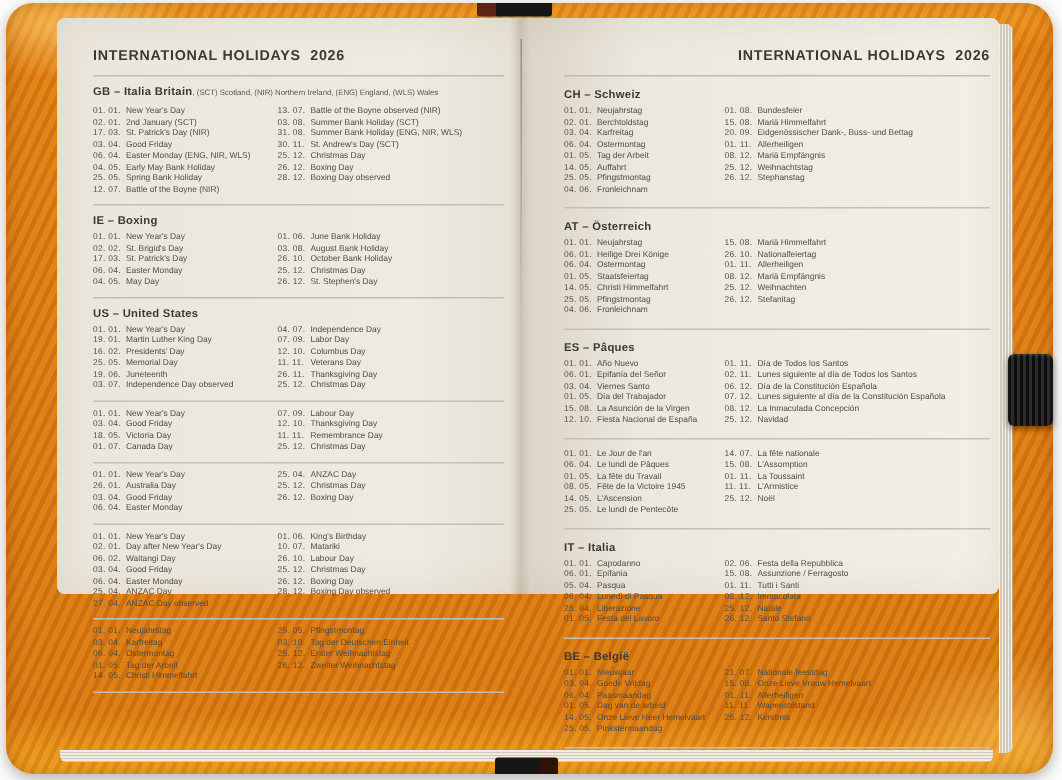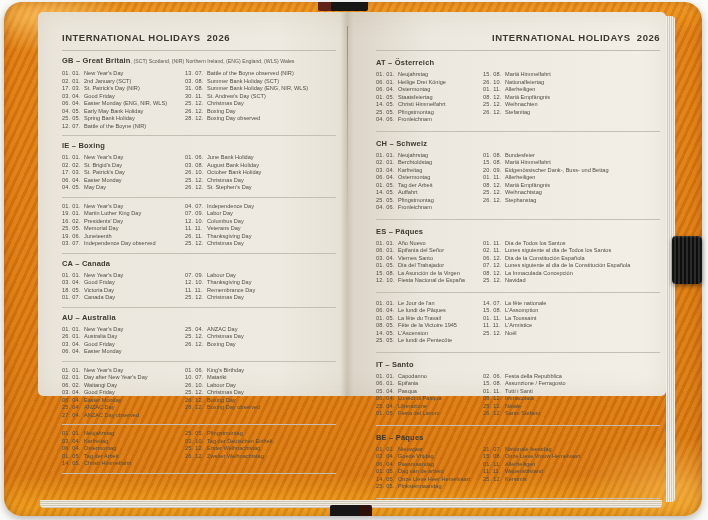--- a/index.html
+++ b/index.html
@@ -91,21 +91,21 @@
 
 <div class="scene">
   <div class="book">
     <div class="pages">
       <div class="gutter"></div>
 
       <section class="page page--left">
         <header class="page-header">INTERNATIONAL HOLIDAYS  2026</header>
         <div class="sections">
             <div class="section">
-              <div class="section-title"><span class="title-code">GB – Great Britain</span><span class="title-note">, (SCT) Scotland, (NIR) Northern Ireland, (ENG) England, (WLS) Wales</span></div>
+              <div class="section-title"><span class="title-code">GB – Italia Britain</span><span class="title-note">, (SCT) Scotland, (NIR) Northern Ireland, (ENG) England, (WLS) Wales</span></div>
               <div class="cols">
                 <div class="col col1">
                   <div class="row">
                     <span class="date">01. 01.</span>
                     <span class="name">New Year's Day</span>
                   </div>
                   <div class="row">
                     <span class="date">02. 01.</span>
                     <span class="name">2nd January (SCT)</span>
                   </div>
@@ -209,20 +209,21 @@
                     <span class="name">Christmas Day</span>
                   </div>
                   <div class="row">
                     <span class="date">26. 12.</span>
                     <span class="name">St. Stephen's Day</span>
                   </div>
                 </div>
               </div>
             </div>
             <div class="section">
+              <div class="section-title"><span class="title-code">US – United States</span></div>
               <div class="cols">
                 <div class="col col1">
                   <div class="row">
                     <span class="date">01. 01.</span>
                     <span class="name">New Year's Day</span>
                   </div>
                   <div class="row">
                     <span class="date">19. 01.</span>
                     <span class="name">Martin Luther King Day</span>
                   </div>
@@ -265,21 +266,20 @@
                     <span class="name">Thanksgiving Day</span>
                   </div>
                   <div class="row">
                     <span class="date">25. 12.</span>
                     <span class="name">Christmas Day</span>
                   </div>
                 </div>
               </div>
             </div>
             <div class="section">
-              <div class="section-title"><span class="title-code">CA – Canada</span></div>
               <div class="cols">
                 <div class="col col1">
                   <div class="row">
                     <span class="date">01. 01.</span>
                     <span class="name">New Year's Day</span>
                   </div>
                   <div class="row">
                     <span class="date">03. 04.</span>
                     <span class="name">Good Friday</span>
                   </div>
@@ -306,21 +306,20 @@
                     <span class="name">Remembrance Day</span>
                   </div>
                   <div class="row">
                     <span class="date">25. 12.</span>
                     <span class="name">Christmas Day</span>
                   </div>
                 </div>
               </div>
             </div>
             <div class="section">
-              <div class="section-title"><span class="title-code">AU – Australia</span></div>
               <div class="cols">
                 <div class="col col1">
                   <div class="row">
                     <span class="date">01. 01.</span>
                     <span class="name">New Year's Day</span>
                   </div>
                   <div class="row">
                     <span class="date">26. 01.</span>
                     <span class="name">Australia Day</span>
                   </div>
@@ -453,20 +452,89 @@
                 </div>
               </div>
             </div>
           </div>
       </section>
 
       <section class="page page--right">
         <header class="page-header">INTERNATIONAL HOLIDAYS  2026</header>
         <div class="sections">
             <div class="section">
+              <div class="section-title"><span class="title-code">CH – Schweiz</span></div>
+              <div class="cols">
+                <div class="col col1">
+                  <div class="row">
+                    <span class="date">01. 01.</span>
+                    <span class="name">Neujahrstag</span>
+                  </div>
+                  <div class="row">
+                    <span class="date">02. 01.</span>
+                    <span class="name">Berchtoldstag</span>
+                  </div>
+                  <div class="row">
+                    <span class="date">03. 04.</span>
+                    <span class="name">Karfreitag</span>
+                  </div>
+                  <div class="row">
+                    <span class="date">06. 04.</span>
+                    <span class="name">Ostermontag</span>
+                  </div>
+                  <div class="row">
+                    <span class="date">01. 05.</span>
+                    <span class="name">Tag der Arbeit</span>
+                  </div>
+                  <div class="row">
+                    <span class="date">14. 05.</span>
+                    <span class="name">Auffahrt</span>
+                  </div>
+                  <div class="row">
+                    <span class="date">25. 05.</span>
+                    <span class="name">Pfingstmontag</span>
+                  </div>
+                  <div class="row">
+                    <span class="date">04. 06.</span>
+                    <span class="name">Fronleichnam</span>
+                  </div>
+                </div>
+                <div class="col col2">
+                  <div class="row">
+                    <span class="date">01. 08.</span>
+                    <span class="name">Bundesfeier</span>
+                  </div>
+                  <div class="row">
+                    <span class="date">15. 08.</span>
+                    <span class="name">Mariä Himmelfahrt</span>
+                  </div>
+                  <div class="row">
+                    <span class="date">20. 09.</span>
+                    <span class="name">Eidgenössischer Dank-, Buss- und Bettag</span>
+                  </div>
+                  <div class="row">
+                    <span class="date">01. 11.</span>
+                    <span class="name">Allerheiligen</span>
+                  </div>
+                  <div class="row">
+                    <span class="date">08. 12.</span>
+                    <span class="name">Mariä Empfängnis</span>
+                  </div>
+                  <div class="row">
+                    <span class="date">25. 12.</span>
+                    <span class="name">Weihnachtstag</span>
+                  </div>
+                  <div class="row">
+                    <span class="date">26. 12.</span>
+                    <span class="name">Stephanstag</span>
+                  </div>
+                </div>
+              </div>
+            </div>
+            <div class="section">
               <div class="section-title"><span class="title-code">AT – Österreich</span></div>
               <div class="cols">
                 <div class="col col1">
                   <div class="row">
                     <span class="date">01. 01.</span>
                     <span class="name">Neujahrstag</span>
                   </div>
                   <div class="row">
                     <span class="date">06. 01.</span>
                     <span class="name">Heilige Drei Könige</span>
@@ -514,89 +582,20 @@
                     <span class="name">Weihnachten</span>
                   </div>
                   <div class="row">
                     <span class="date">26. 12.</span>
                     <span class="name">Stefanitag</span>
                   </div>
                 </div>
               </div>
             </div>
             <div class="section">
-              <div class="section-title"><span class="title-code">CH – Schweiz</span></div>
-              <div class="cols">
-                <div class="col col1">
-                  <div class="row">
-                    <span class="date">01. 01.</span>
-                    <span class="name">Neujahrstag</span>
-                  </div>
-                  <div class="row">
-                    <span class="date">02. 01.</span>
-                    <span class="name">Berchtoldstag</span>
-                  </div>
-                  <div class="row">
-                    <span class="date">03. 04.</span>
-                    <span class="name">Karfreitag</span>
-                  </div>
-                  <div class="row">
-                    <span class="date">06. 04.</span>
-                    <span class="name">Ostermontag</span>
-                  </div>
-                  <div class="row">
-                    <span class="date">01. 05.</span>
-                    <span class="name">Tag der Arbeit</span>
-                  </div>
-                  <div class="row">
-                    <span class="date">14. 05.</span>
-                    <span class="name">Auffahrt</span>
-                  </div>
-                  <div class="row">
-                    <span class="date">25. 05.</span>
-                    <span class="name">Pfingstmontag</span>
-                  </div>
-                  <div class="row">
-                    <span class="date">04. 06.</span>
-                    <span class="name">Fronleichnam</span>
-                  </div>
-                </div>
-                <div class="col col2">
-                  <div class="row">
-                    <span class="date">01. 08.</span>
-                    <span class="name">Bundesfeier</span>
-                  </div>
-                  <div class="row">
-                    <span class="date">15. 08.</span>
-                    <span class="name">Mariä Himmelfahrt</span>
-                  </div>
-                  <div class="row">
-                    <span class="date">20. 09.</span>
-                    <span class="name">Eidgenössischer Dank-, Buss- und Bettag</span>
-                  </div>
-                  <div class="row">
-                    <span class="date">01. 11.</span>
-                    <span class="name">Allerheiligen</span>
-                  </div>
-                  <div class="row">
-                    <span class="date">08. 12.</span>
-                    <span class="name">Mariä Empfängnis</span>
-                  </div>
-                  <div class="row">
-                    <span class="date">25. 12.</span>
-                    <span class="name">Weihnachtstag</span>
-                  </div>
-                  <div class="row">
-                    <span class="date">26. 12.</span>
-                    <span class="name">Stephanstag</span>
-                  </div>
-                </div>
-              </div>
-            </div>
-            <div class="section">
               <div class="section-title"><span class="title-code">ES – Pâques</span></div>
               <div class="cols">
                 <div class="col col1">
                   <div class="row">
                     <span class="date">01. 01.</span>
                     <span class="name">Año Nuevo</span>
                   </div>
                   <div class="row">
                     <span class="date">06. 01.</span>
                     <span class="name">Epifanía del Señor</span>
@@ -692,21 +691,21 @@
                     <span class="name">L'Armistice</span>
                   </div>
                   <div class="row">
                     <span class="date">25. 12.</span>
                     <span class="name">Noël</span>
                   </div>
                 </div>
               </div>
             </div>
             <div class="section">
-              <div class="section-title"><span class="title-code">IT – Santo</span></div>
+              <div class="section-title"><span class="title-code">IT – Italia</span></div>
               <div class="cols">
                 <div class="col col1">
                   <div class="row">
                     <span class="date">01. 01.</span>
                     <span class="name">Capodanno</span>
                   </div>
                   <div class="row">
                     <span class="date">06. 01.</span>
                     <span class="name">Epifania</span>
                   </div>
@@ -749,21 +748,21 @@
                     <span class="name">Natale</span>
                   </div>
                   <div class="row">
                     <span class="date">26. 12.</span>
                     <span class="name">Santo Stefano</span>
                   </div>
                 </div>
               </div>
             </div>
             <div class="section">
-              <div class="section-title"><span class="title-code">BE – Pâques</span></div>
+              <div class="section-title"><span class="title-code">BE – België</span></div>
               <div class="cols">
                 <div class="col col1">
                   <div class="row">
                     <span class="date">01. 01.</span>
                     <span class="name">Nieuwjaar</span>
                   </div>
                   <div class="row">
                     <span class="date">03. 04.</span>
                     <span class="name">Goede Vrijdag</span>
                   </div>

